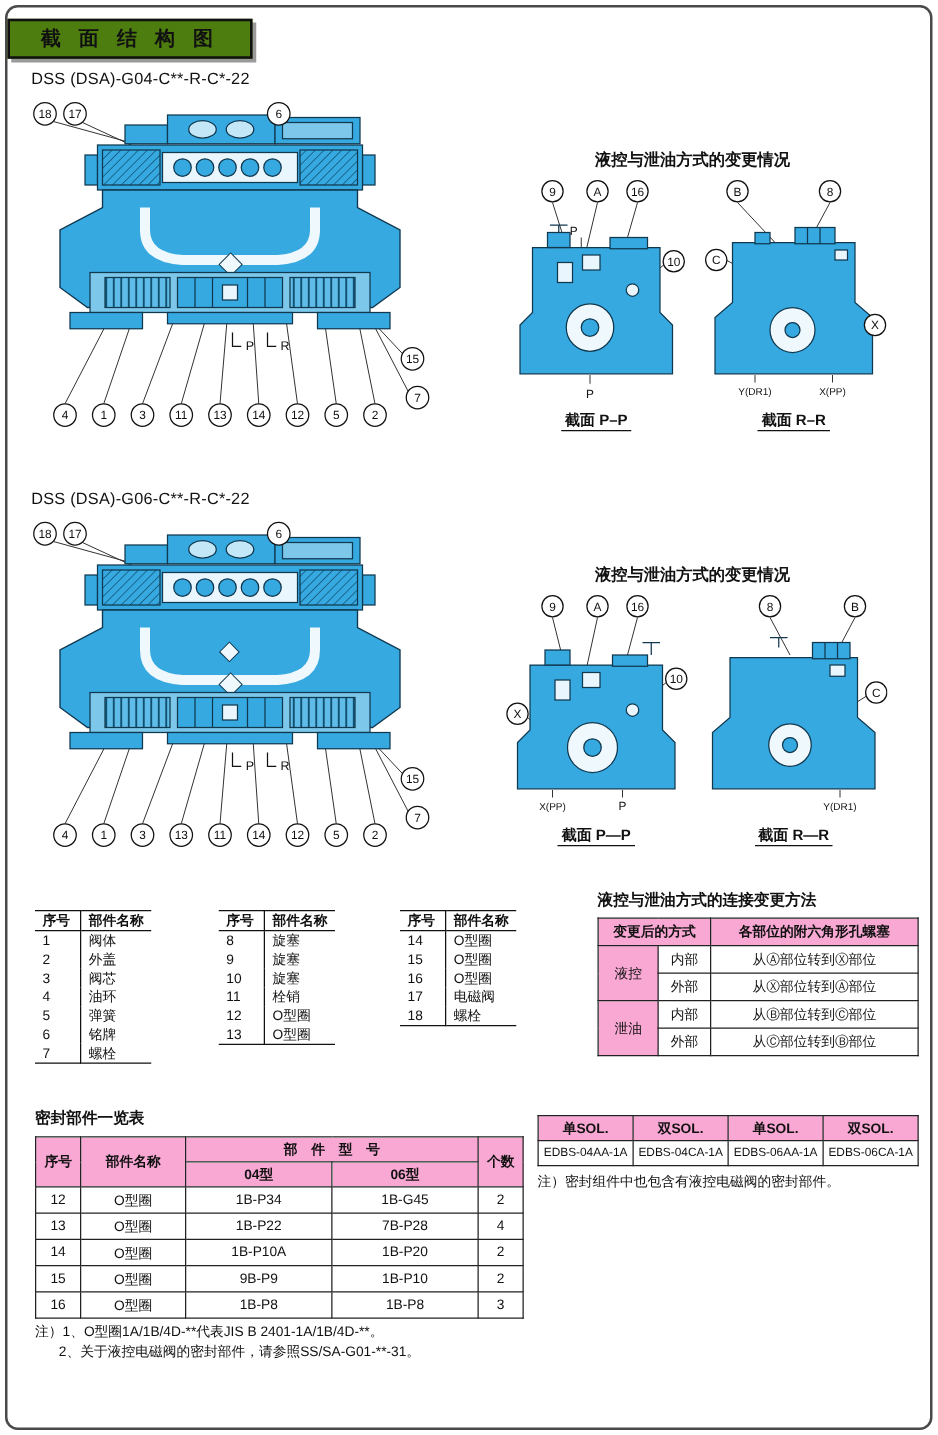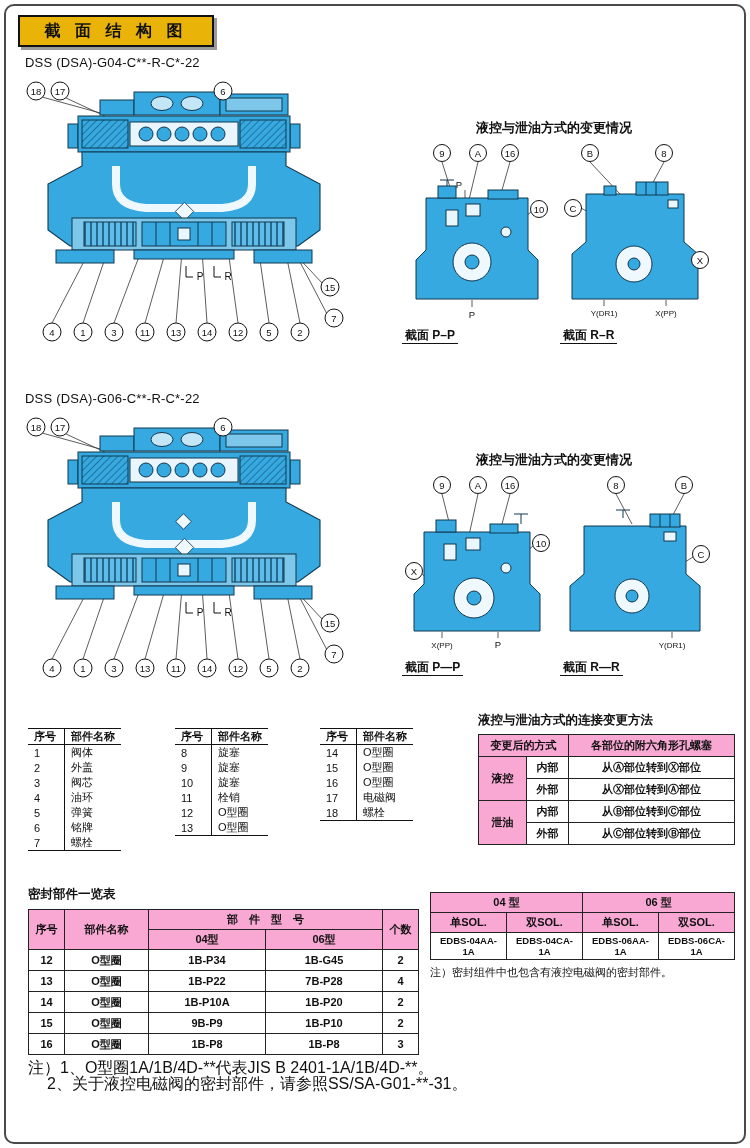--- a/index.html
+++ b/index.html
@@ -1,40 +1,40 @@
 <!DOCTYPE html>
 <html><head>
 <meta charset="utf-8">
 <style>
   html,body{margin:0;padding:0}
   body{width:750px;height:1148px;position:relative;background:#fff;color:#111;
        font-family:"Liberation Sans","DejaVu Sans",sans-serif;overflow:hidden}
   .frame{position:absolute;inset:4px;border:2px solid #4a4a4a;border-radius:10px;pointer-events:none}
   .abs{position:absolute}
-  .title-box{left:18px;top:15px;width:192px;height:28px;border:2px solid #111;background:#eab308;
+  .title-box{left:6px;top:15px;width:192px;height:28px;border:2px solid #111;background:#4d7c0f;
        box-shadow:3px 3px 0 #9a9a9a;display:flex;align-items:center;justify-content:center;
        font-weight:bold;font-size:16px;letter-spacing:5px}
   .model{font-size:13px;font-weight:normal;letter-spacing:.2px}
   .side-title{font-size:13px;font-weight:bold;text-align:center}
-  .caption{font-size:12px;font-weight:bold;margin-top:1px}
+  .caption{text-align:center;font-size:12px;font-weight:bold;margin-top:1px}
   .caption span{border-bottom:1.5px solid #111;padding:0 3px 1px}
   .tbl-title{font-size:12.5px;font-weight:bold}
   table.grid{border-collapse:collapse;font-size:11px;table-layout:fixed}
-  table.grid th,table.grid td{border:1px solid #222;text-align:center;padding:2px 3px;font-weight:bold;overflow:hidden}
+  table.grid th,table.grid td{border:1px solid #222;text-align:center;padding:2px 3px;font-weight:normal;overflow:hidden}
   table.grid th{font-weight:bold}
   .blue{background:#f9a8d4}
   .h22 td,.h22 th{height:17px}
   .kit-val{font-size:9.5px}
   table.parts{position:absolute;border-collapse:collapse;font-size:11px}
   table.parts th,table.parts td{padding:0 6px;height:15px;text-align:left;font-weight:normal;white-space:nowrap}
   table.parts th{font-weight:bold;border-top:1.4px solid #111;border-bottom:1.1px solid #111}
   table.parts td:first-child,table.parts th:first-child{border-right:1.1px solid #111;min-width:24px}
   table.parts tr:last-child td{border-bottom:1.4px solid #111}
   .note{font-size:11px}
-  .fn{font-size:16px}
+  .fn{font-size:11px}
   svg text{font-family:"Liberation Sans","DejaVu Sans",sans-serif;text-anchor:middle;fill:#111}
   .co circle{fill:#fff;stroke:#111;stroke-width:1}
   .co text{font-size:9.5px}
   .pl{font-size:10px}
   .sl{font-size:9.5px}
   .sl-sm{font-size:8px}
 </style>
 </head>
 <body>
 
@@ -590,24 +590,20 @@
 
 <div class="abs" style="left:430px;top:886px;width:306px">
   <table class="grid" style="width:304px;margin-top:6px">
     <colgroup>
         <col style="width:76px">
         <col style="width:76px">
         <col style="width:76px">
         <col style="width:76px">
       </colgroup>
     <tbody>
-        <tr style="height:16px">
-      <th colspan="2" class="blue">04 型</th>
-      <th colspan="2" class="blue">06 型</th>
-    </tr>
     <tr style="height:16px">
       <th class="blue">单SOL.</th>
       <th class="blue">双SOL.</th>
       <th class="blue">单SOL.</th>
       <th class="blue">双SOL.</th>
     </tr>
     <tr style="height:20px">
       <td class="kit-val">EDBS-04AA-1A</td>
       <td class="kit-val">EDBS-04CA-1A</td>
       <td class="kit-val">EDBS-06AA-1A</td>

